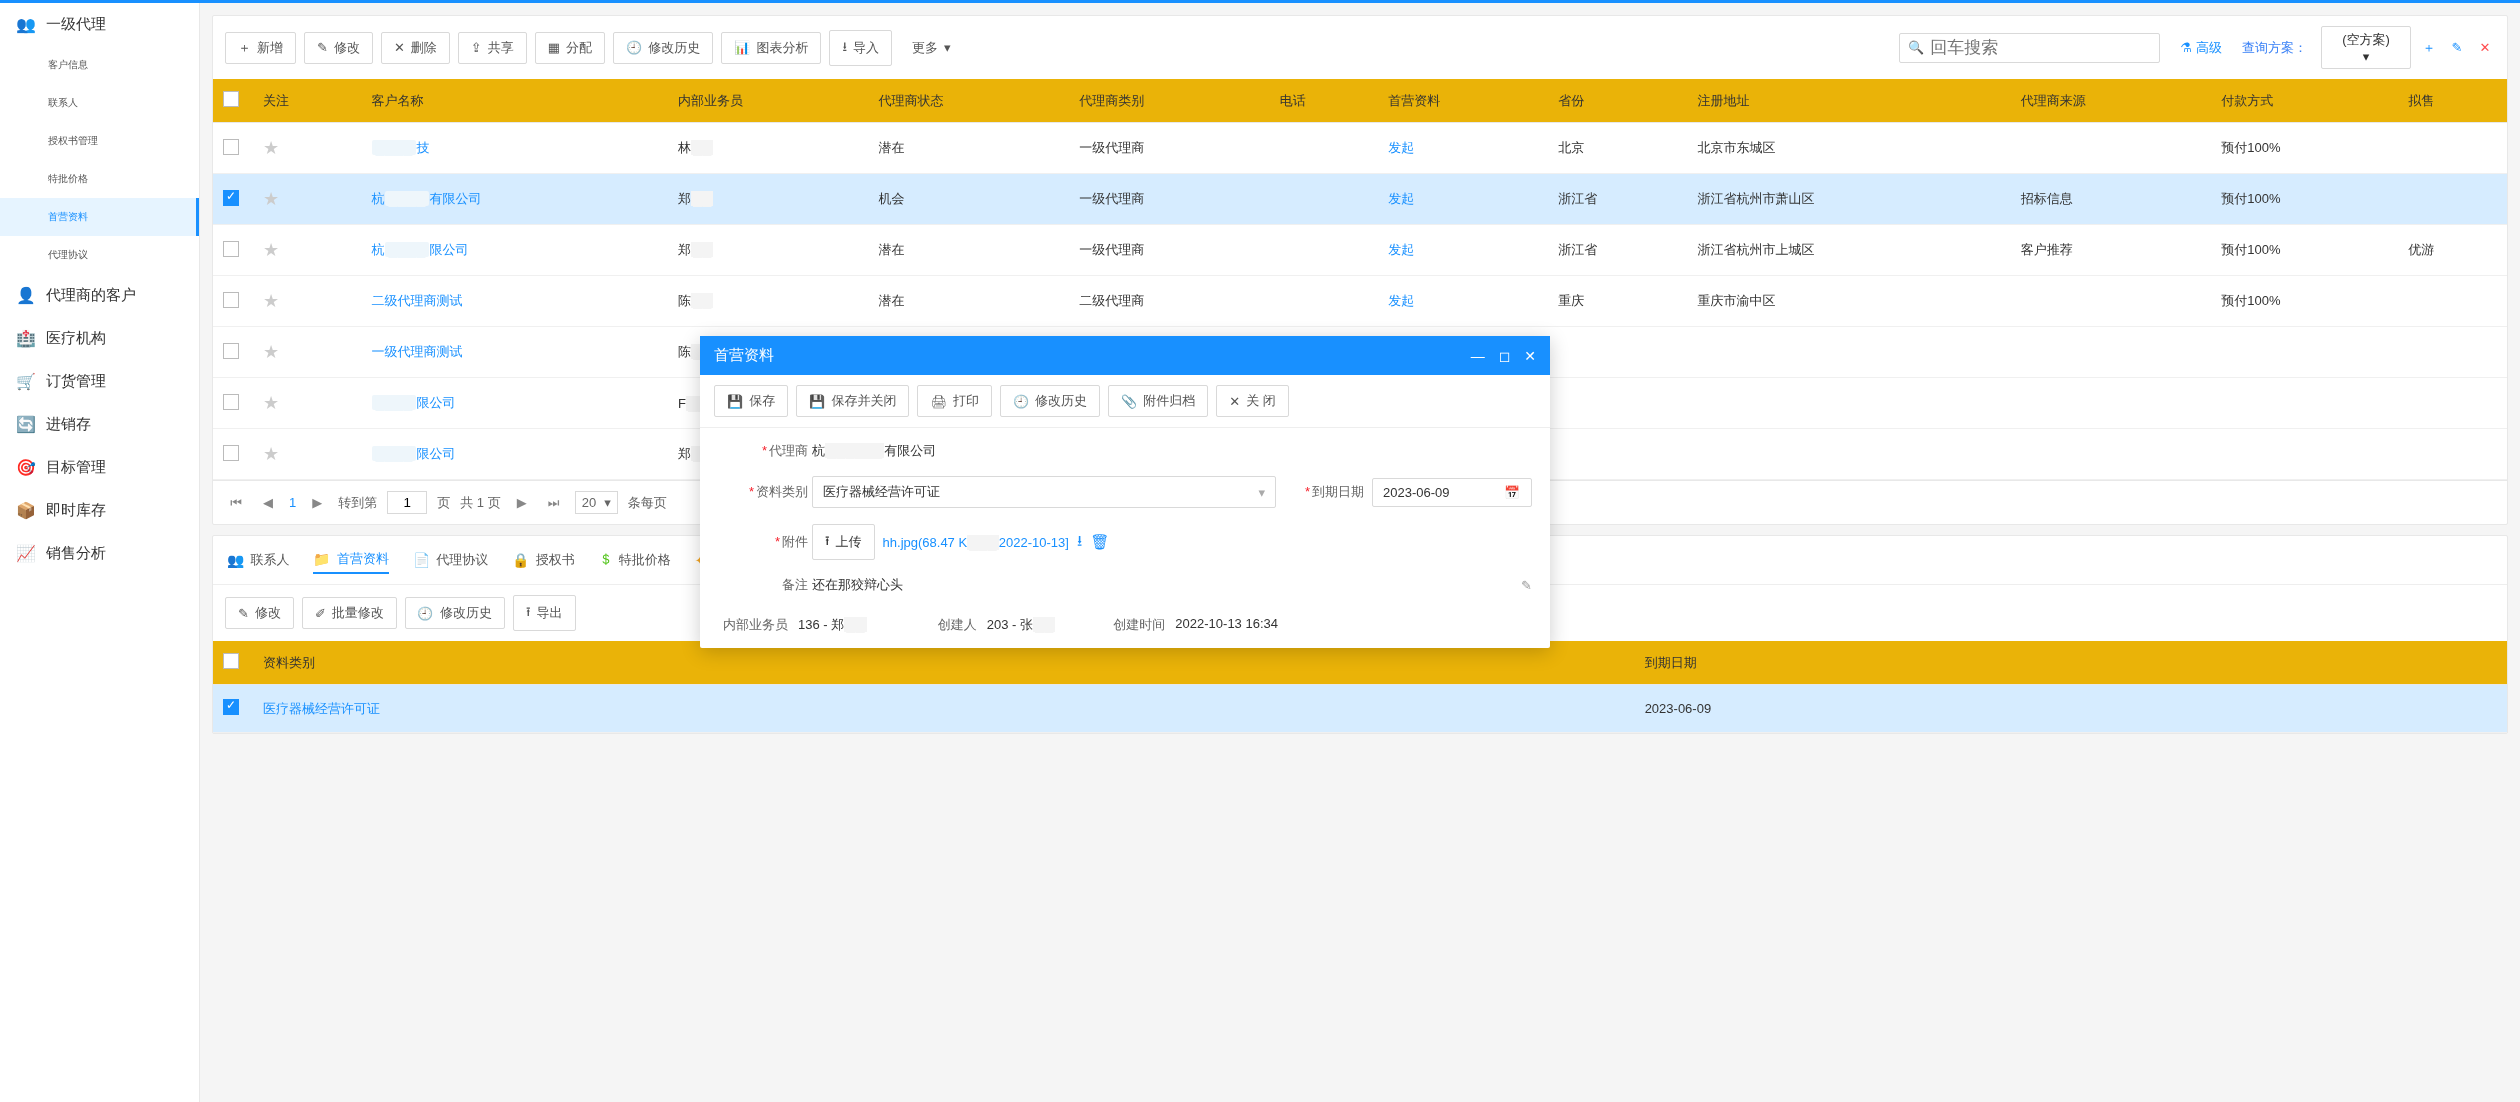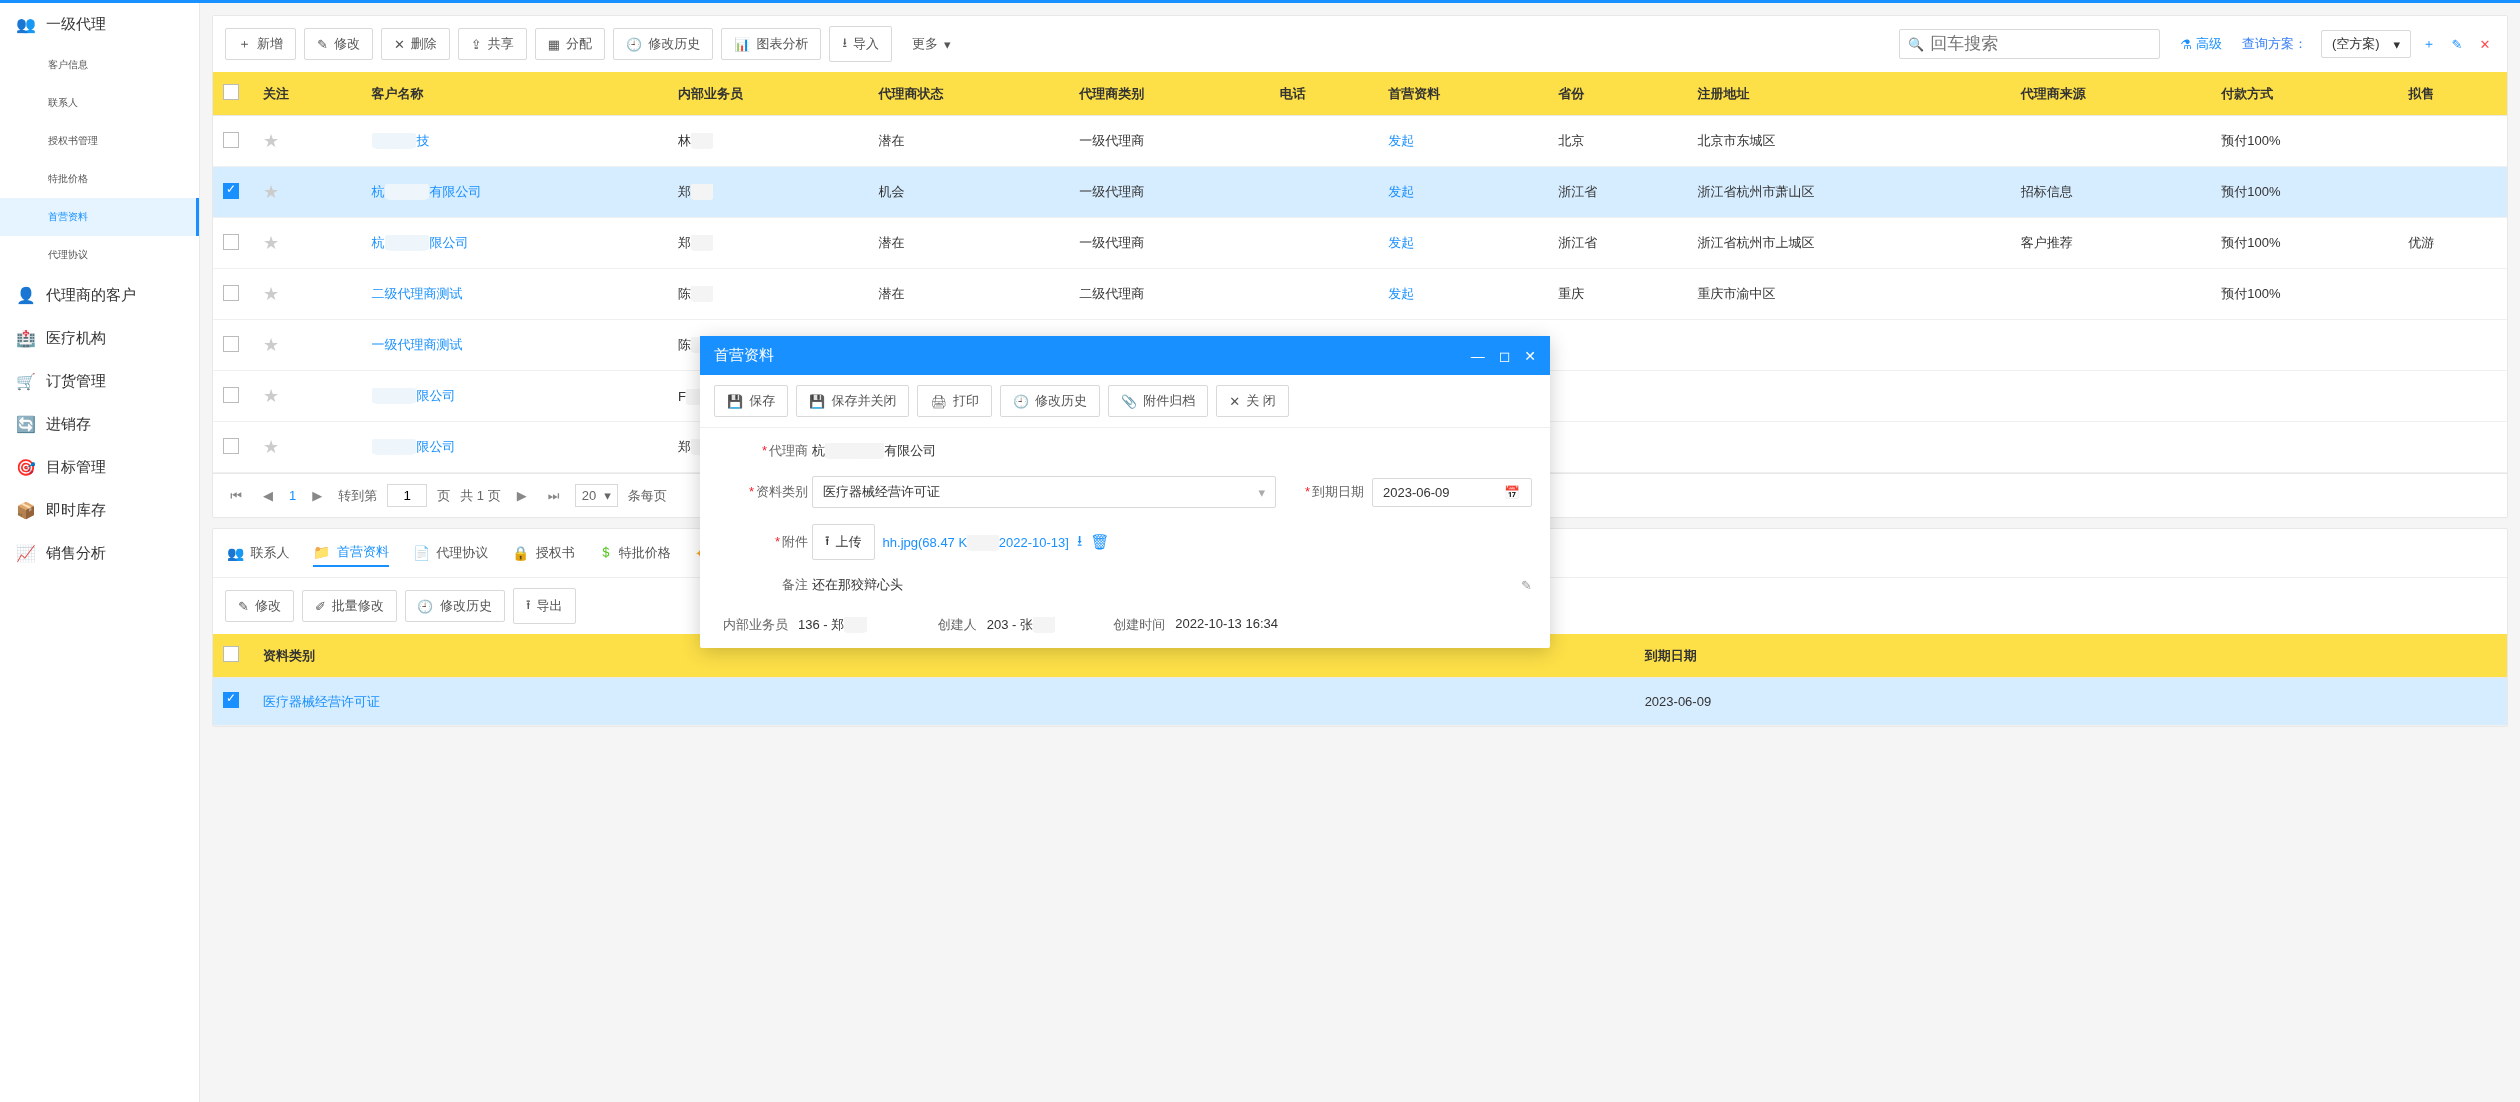--- a/index.html
+++ b/index.html
@@ -23,27 +23,27 @@
 
 
 .toolbar { display:flex; align-items:center; padding:10px 12px; gap:8px; flex-wrap:wrap; }
 .tbtn { display:inline-flex; align-items:center; gap:6px; padding:6px 12px; border:1px solid #d9d9d9; border-radius:2px; background:#fff; cursor:pointer; font-size:13px; color:#555; }
 .tbtn .ic { font-size:13px; }
 .toolbar .spacer { flex:1; }
 .search-box { display:flex; align-items:center; border:1px solid #d9d9d9; padding:4px 8px; border-radius:2px; min-width:170px; }
 .search-box input { border:none; outline:none; font-size:17px; flex:1; }
 .adv-link { color:#1890ff; cursor:pointer; margin-left:12px; display:flex; align-items:center; gap:4px; }
 .scheme-label { margin-left:12px; color:#3b82f6; }
-.scheme-sel { display:inline-flex; align-items:center; border:1px solid #d9d9d9; padding:4px 10px; margin-left:6px; border-radius:2px; min-width:90px; justify-content:space-between; cursor:pointer; }
+.scheme-sel { display:inline-flex; align-items:center; border:1px solid #d9d9d9; padding:4px 10px; margin-left:6px; border-radius:2px; min-width:90px; justify-content:space-between; cursor:pointer;flex-direction:column; }
 .mini-ic { width:20px; height:20px; display:inline-flex; align-items:center; justify-content:center; cursor:pointer; border-radius:2px; }
 .mini-ic.blue { color:#1890ff; } .mini-ic.red { color:#ff4d4f; }
 
 
 table.grid { width:100%; border-collapse:collapse; }
-table.grid th { background:#fde047; text-align:left; padding:12px 10px; font-weight:700; font-size:13px; color:#333; border-bottom:1px solid #e8e8e8; white-space:nowrap; }
+table.grid th { background:#eab308; text-align:left; padding:12px 10px; font-weight:400; font-size:13px; color:#333; border-bottom:1px solid #e8e8e8; white-space:nowrap; }
 table.grid td { padding:14px 10px; border-bottom:1px solid #f0f0f0; font-size:13px; white-space:nowrap; }
 table.grid tr.sel td { background:#d6ecff; }
 .chk { width:16px; height:16px; border:1px solid #bbb; display:inline-block; cursor:pointer; position:relative; background:#fff; }
 .chk.on { background:#1890ff; border-color:#1890ff; }
 .chk.on::after { content:"✓"; color:#fff; position:absolute; top:-2px; left:2px; font-size:12px; }
 .star { color:#ccc; font-size:18px; cursor:pointer; }
 .link { color:#1890ff; cursor:pointer; }
 .redact { background:#eef6fb; color:#eef6fb; border-radius:2px; padding:0 4px; }
 .redact2 { background:#f4f4f4; color:#f4f4f4; padding:0 2px; }
 

